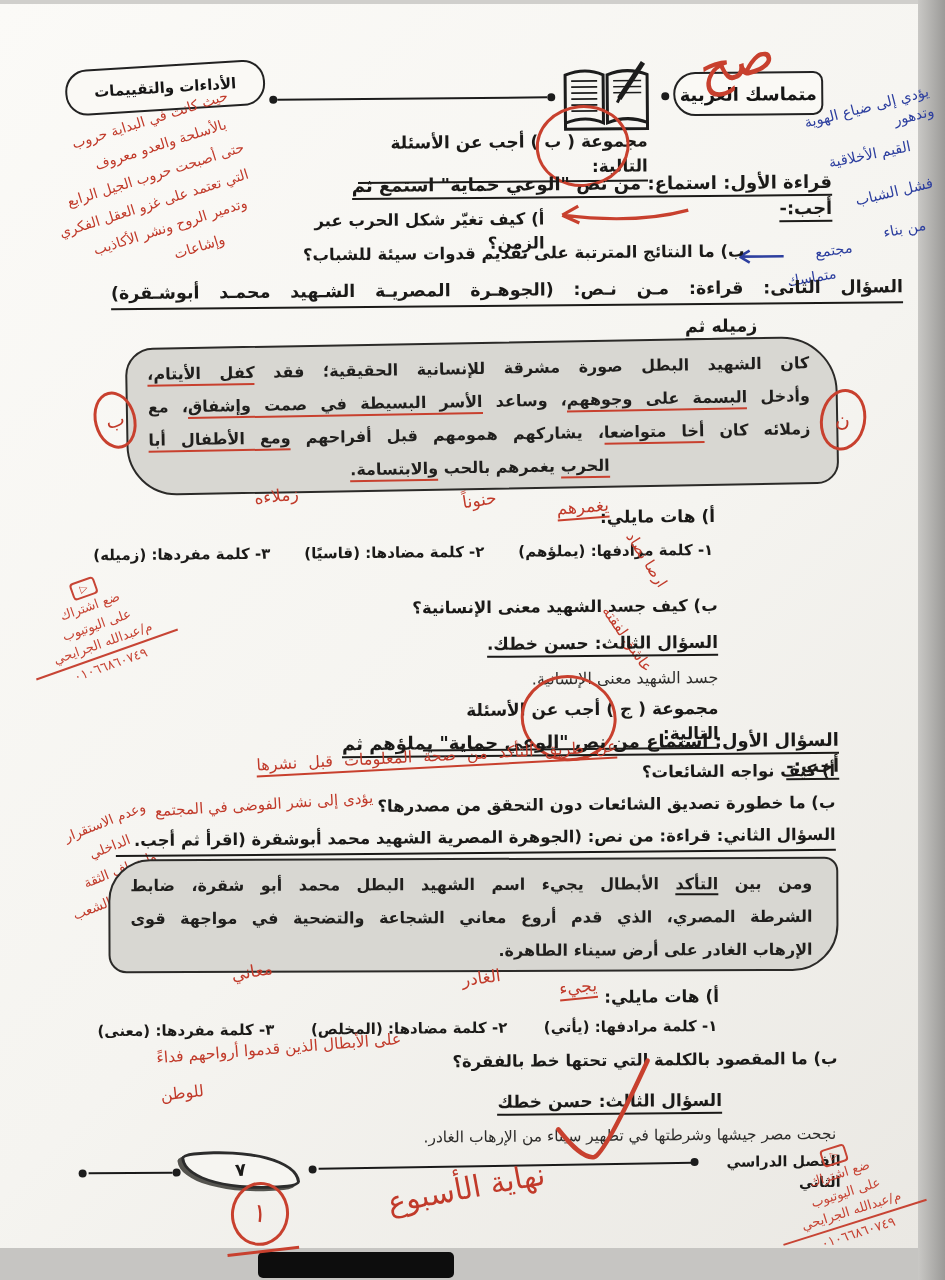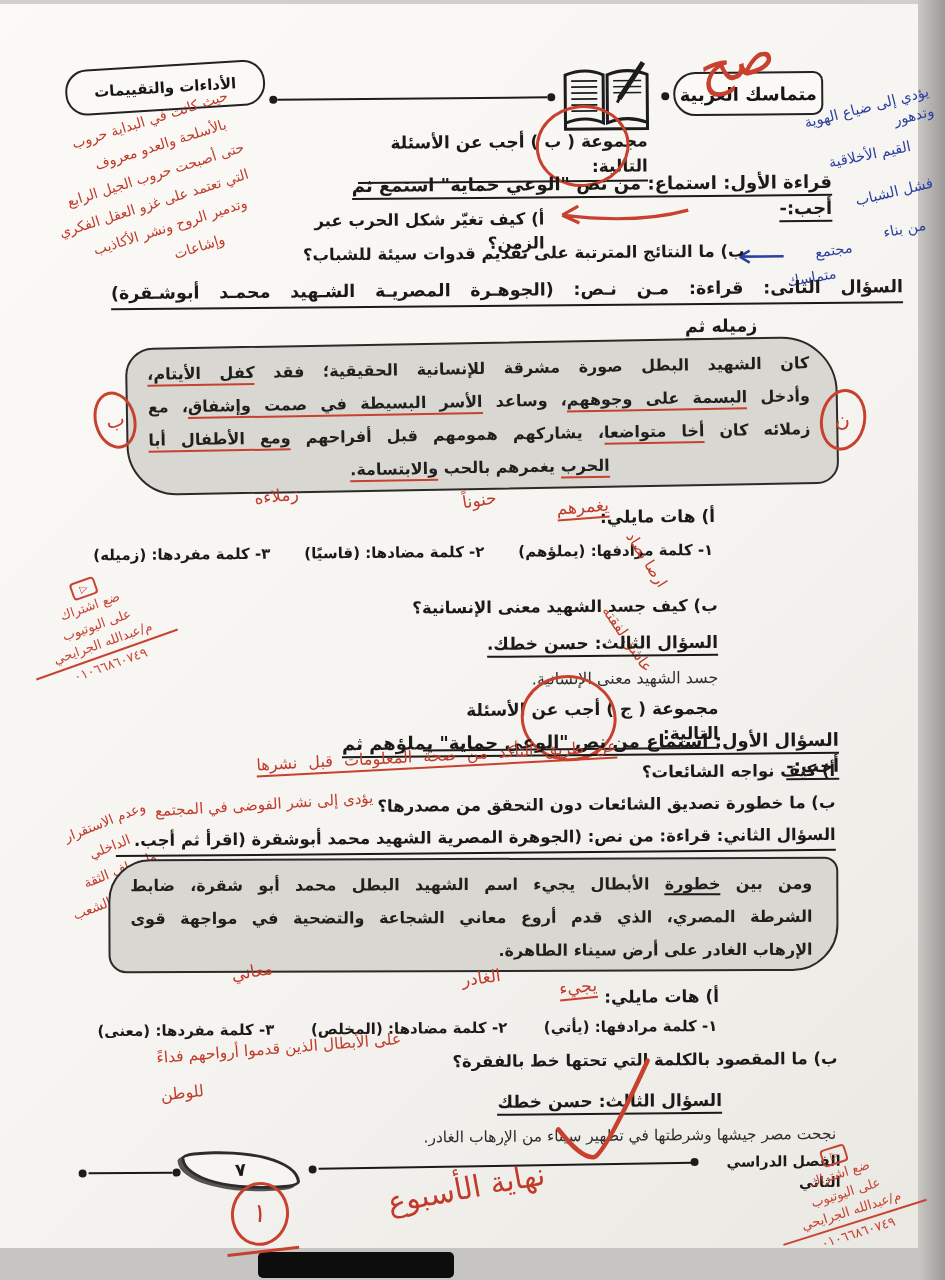--- a/index.html
+++ b/index.html
@@ -171,21 +171,21 @@
     <div class="hw" style="position:relative;font-size:13.5px;margin-top:7px;margin-right:26px;">الداخلي</div>
     <div class="hw" style="position:relative;font-size:13.5px;margin-top:7px;margin-right:8px;">وإضعاف الثقة</div>
     <div class="hw" style="position:relative;font-size:13.5px;margin-top:7px;margin-right:18px;">بين أبناء الشعب</div>
   </div>
 
   <div class="pr" style="left:114px;top:826px;width:720px;font-size:16.5px;">
     <span class="ub" style="display:block;">السؤال الثاني: قراءة: من نص: (الجوهرة المصرية الشهيد محمد أبوشقرة (اقرأ ثم أجب.</span>
   </div>
 
   <div class="gbox" style="left:106px;top:858px;width:730px;height:114px;border-radius:42px 14px 46px 18px;transform:rotate(0.3deg);padding:8px 18px 0 14px;font-size:16px;line-height:33px;">
-    <div class="ln jl"><span>ومن بين </span><span class="bu">خطورة</span><span> الأبطال يجيء اسم الشهيد البطل محمد أبو شقرة، ضابط</span></div>
+    <div class="ln jl"><span>ومن بين </span><span class="bu">التأكد</span><span> الأبطال يجيء اسم الشهيد البطل محمد أبو شقرة، ضابط</span></div>
     <div class="ln jl"><span>الشرطة المصري، الذي قدم أروع معاني الشجاعة والتضحية في مواجهة قوى</span></div>
     <div class="ln"><span>الإرهاب الغادر على أرض سيناء الطاهرة.</span></div>
   </div>
 
   <div class="pr" style="left:548px;top:986px;width:168px;font-size:17px;">أ) هات مايلي:</div>
   <div class="hw" style="left:524px;top:978px;width:70px;font-size:17px;transform:rotate(-5deg);"><span class="ru">يجيء</span></div>
   <div class="hw" style="left:404px;top:970px;width:94px;font-size:17px;transform:rotate(-7deg);">الغادر</div>
   <div class="hw" style="left:182px;top:962px;width:88px;font-size:17px;transform:rotate(-9deg);">معاني</div>
 
   <div class="abs" style="left:94px;top:1018px;width:620px;display:flex;direction:rtl;justify-content:space-between;">

